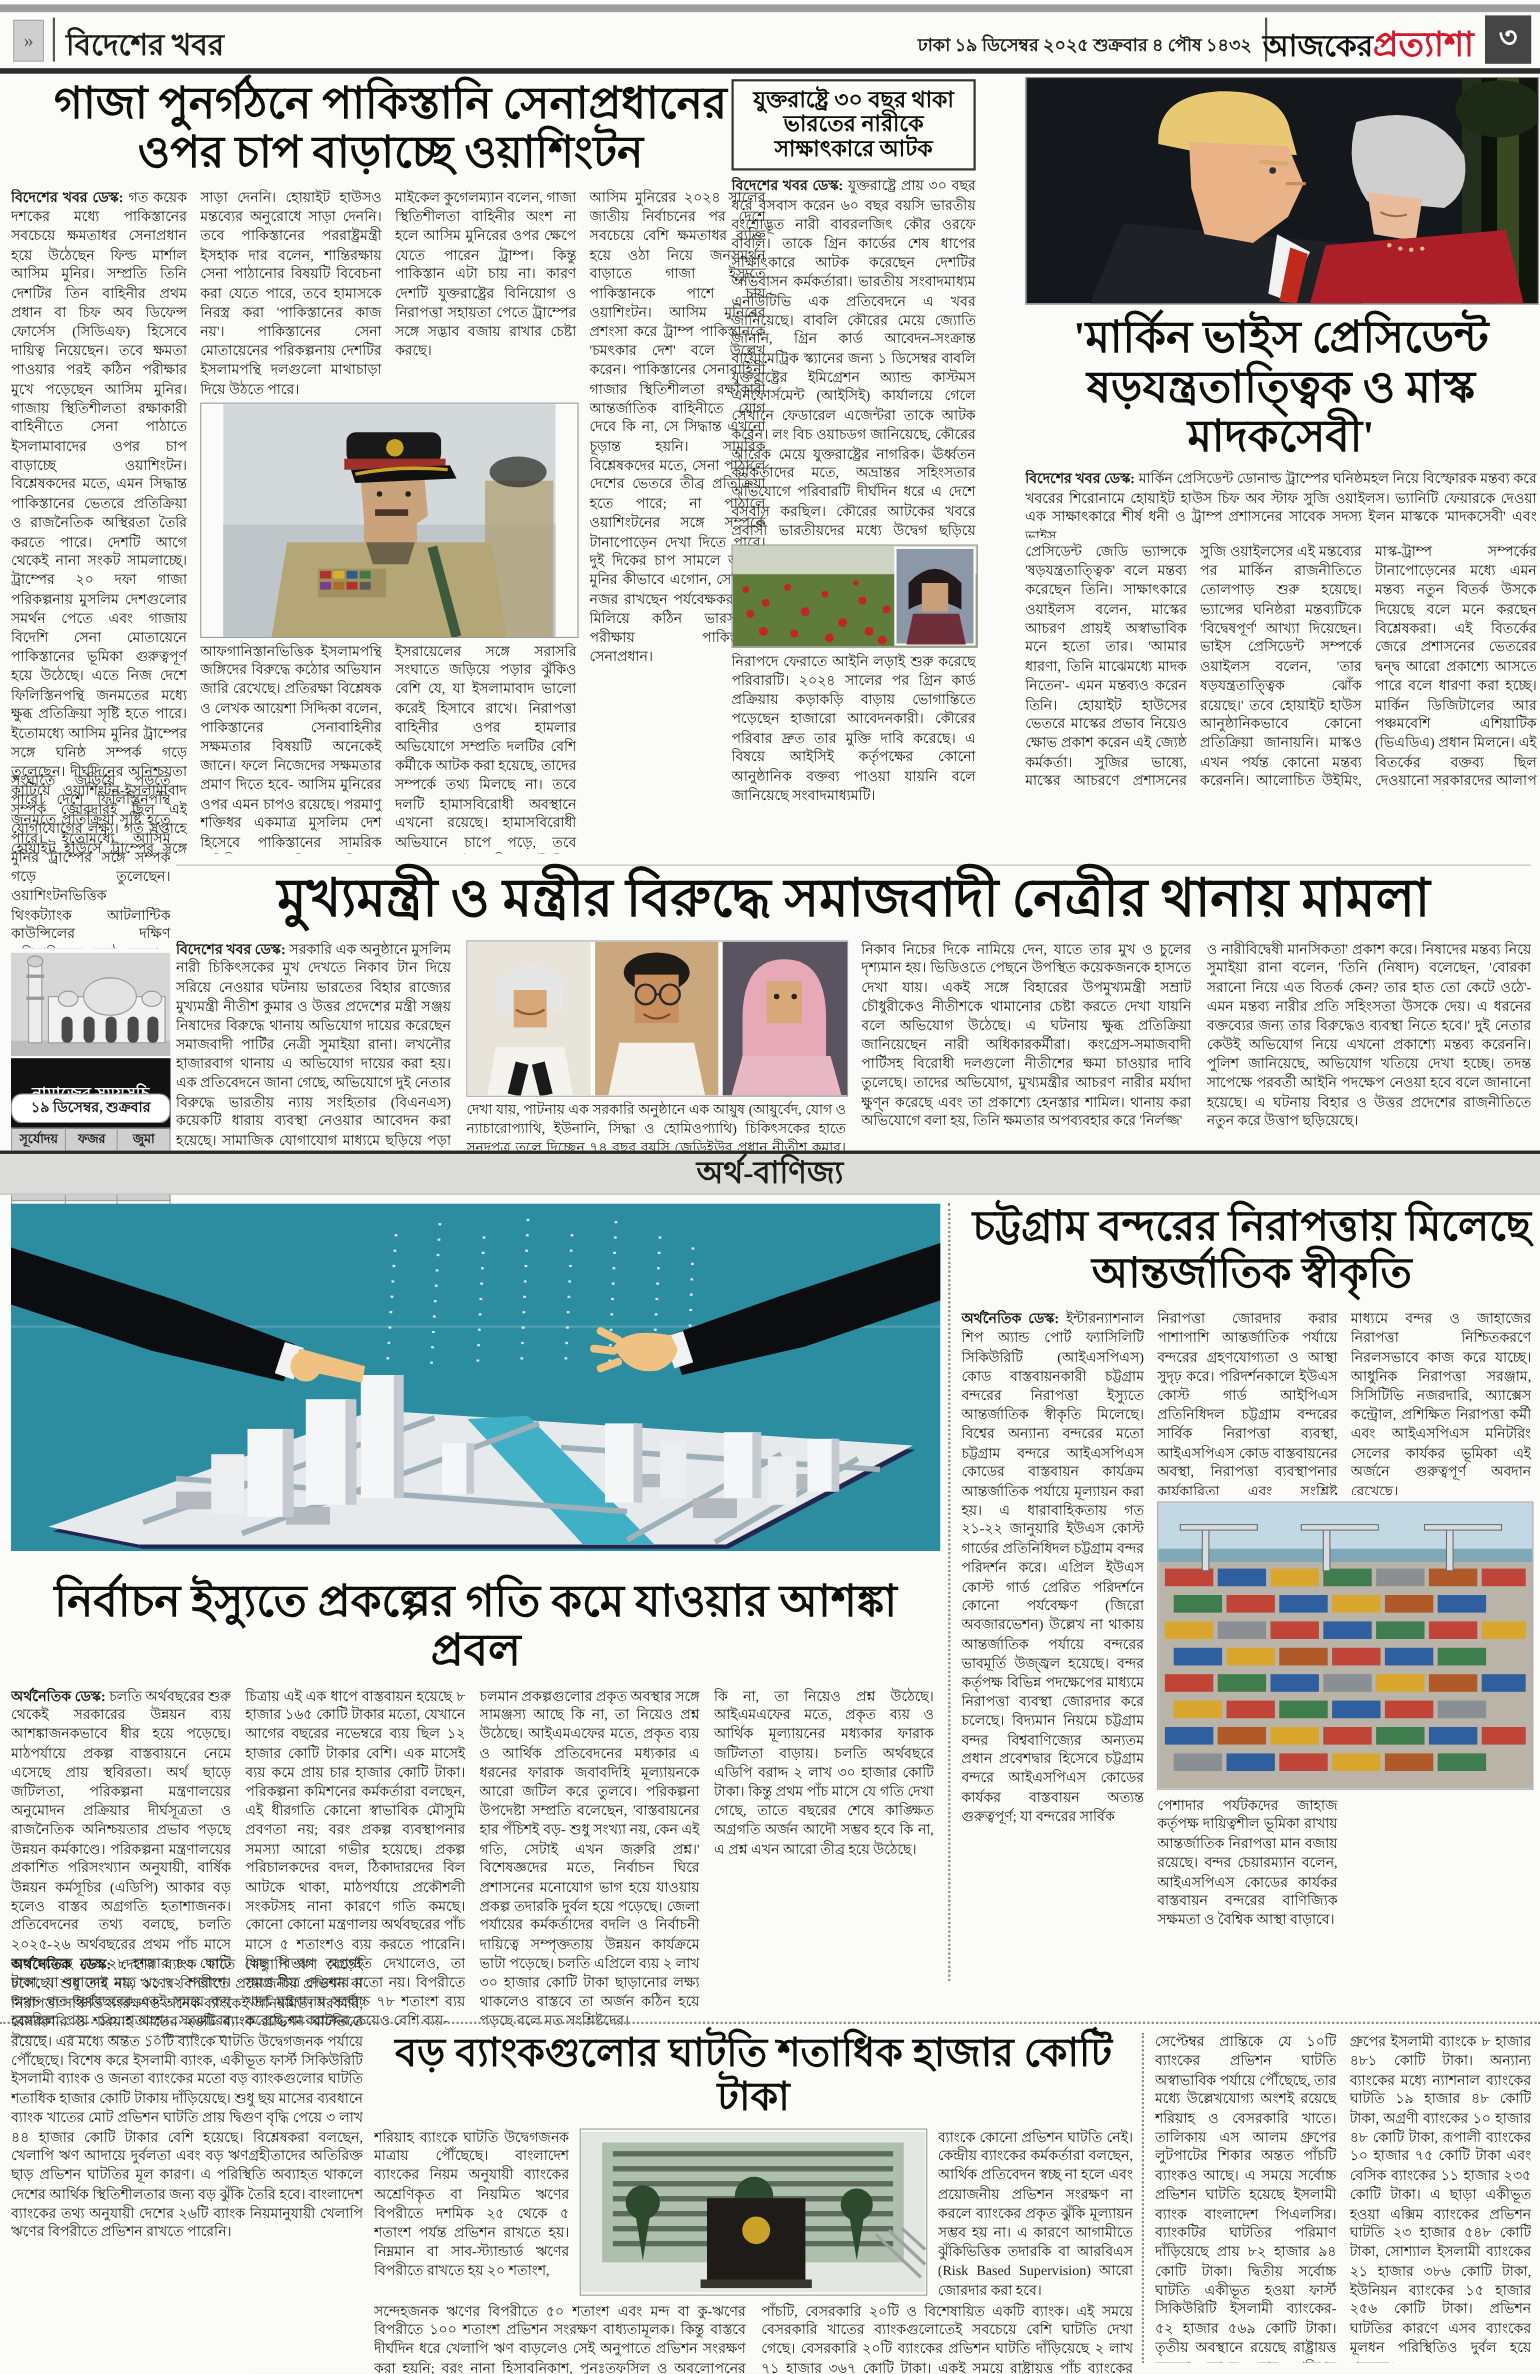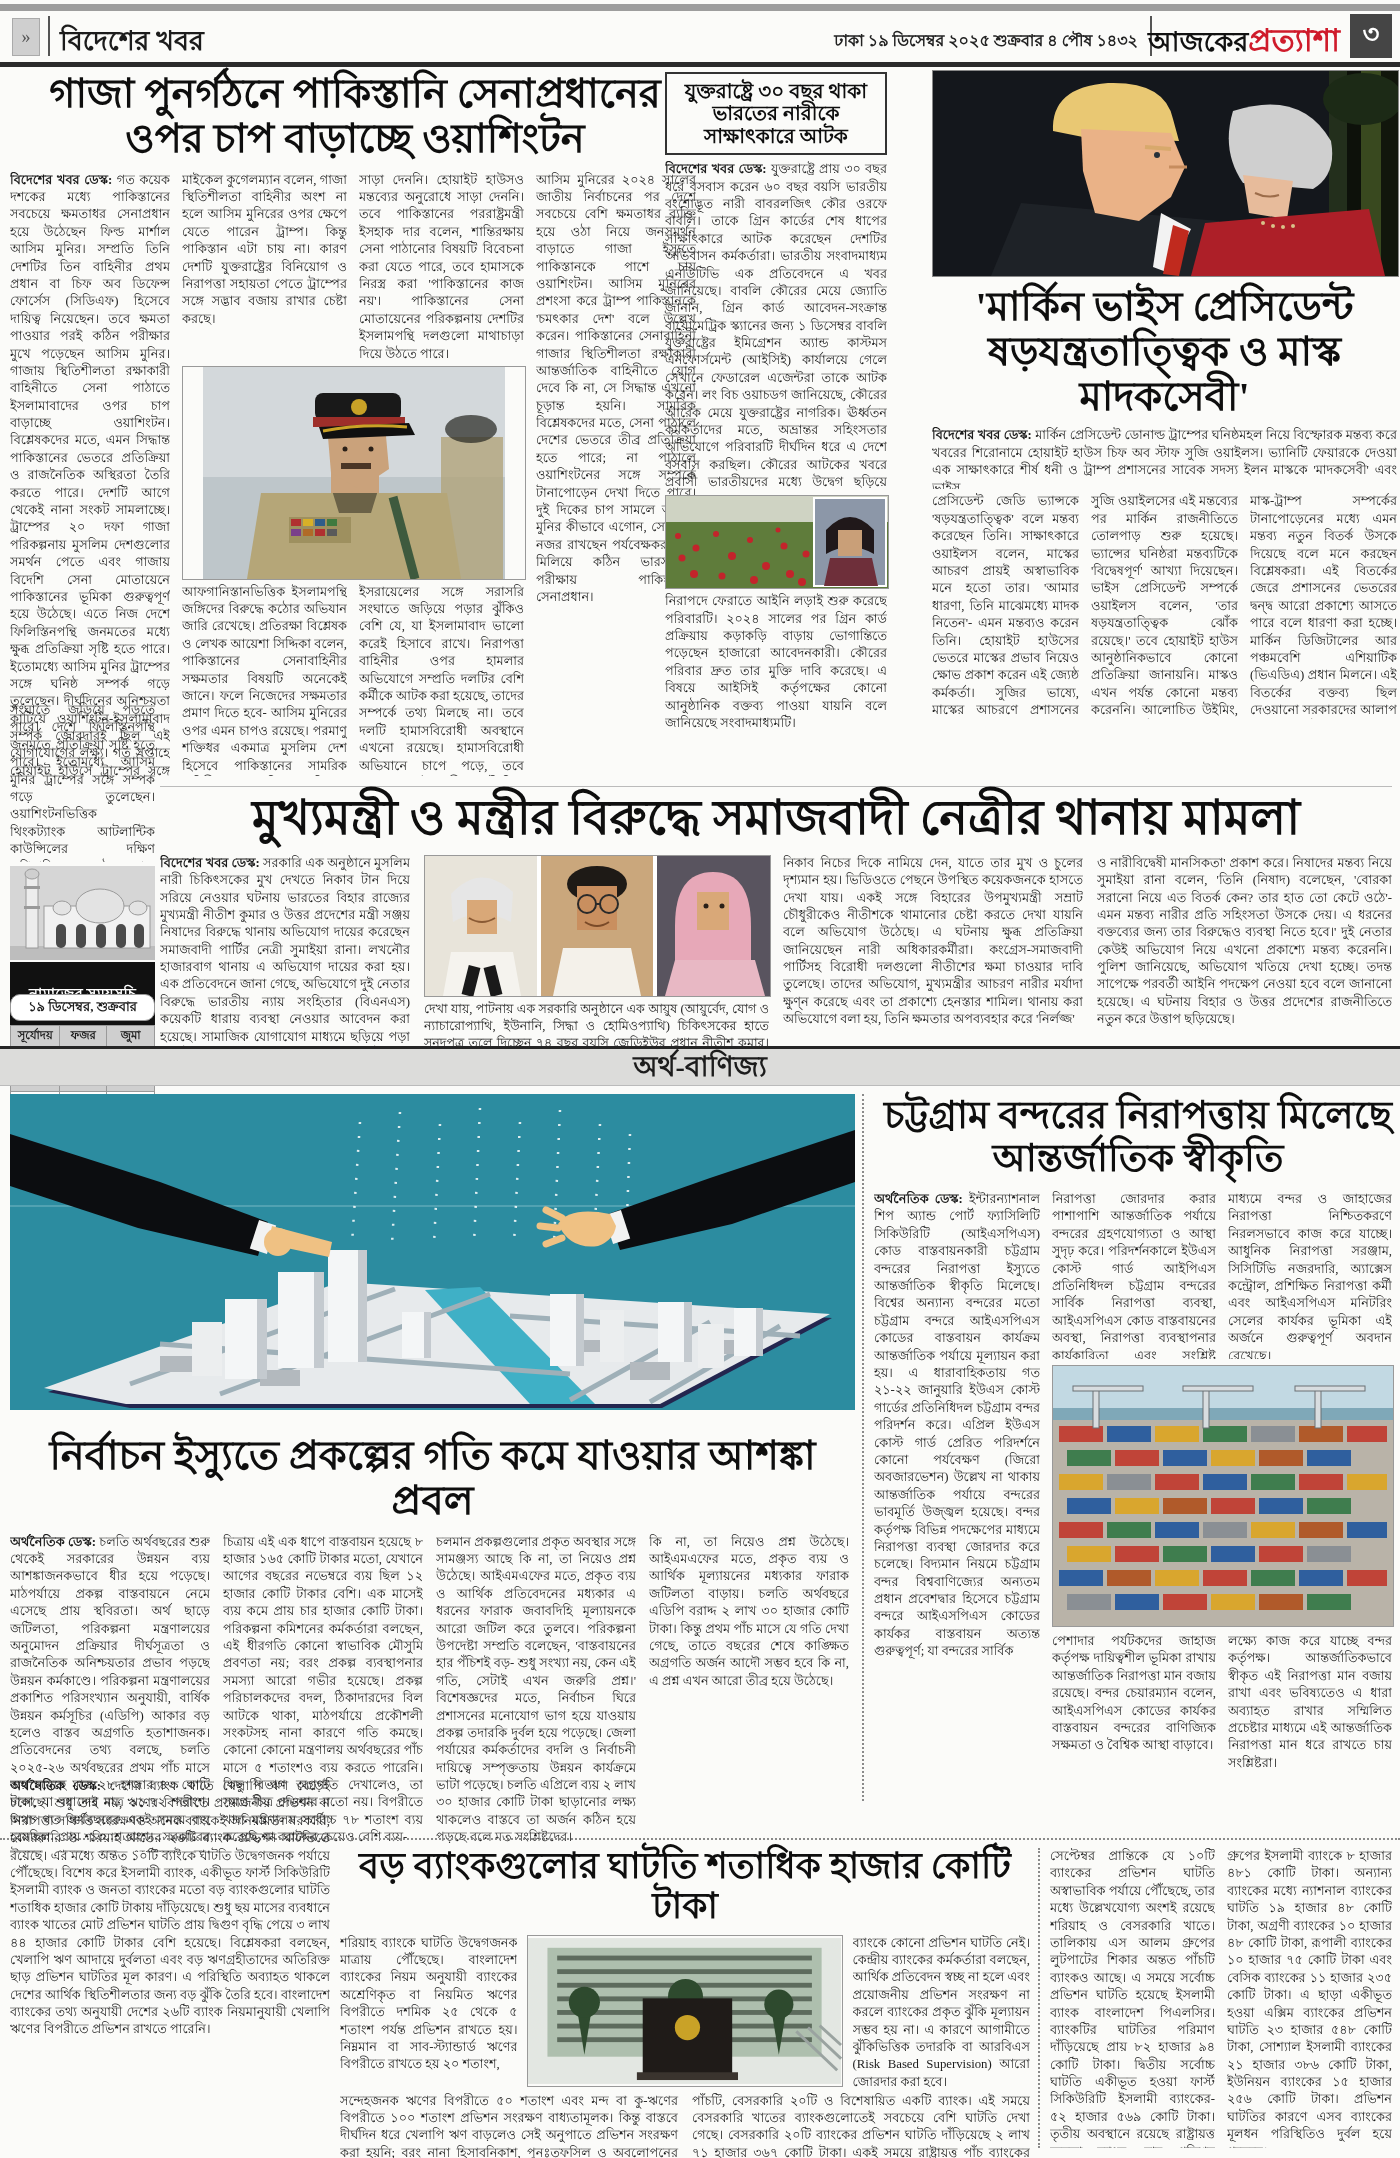--- a/index.html
+++ b/index.html
@@ -56,22 +56,22 @@
   <div class="mainrule"></div>
 
   <section class="abs" style="left:10px;top:72px;width:690px;">
     <h1 class="hl" style="font-size:40px;">গাজা পুনর্গঠনে পাকিস্তানি সেনাপ্রধানের ওপর চাপ বাড়াচ্ছে ওয়াশিংটন</h1>
     <div class="row" style="margin-top:10px;gap:12px;height:608px;">
       <div class="bt" style="width:160px;height:100%;">
         <b>বিদেশের খবর ডেস্ক:</b> <span>গত কয়েক দশকের মধ্যে পাকিস্তানের সবচেয়ে ক্ষমতাধর সেনাপ্রধান হয়ে উঠেছেন ফিল্ড মার্শাল আসিম মুনির। সম্প্রতি তিনি দেশটির তিন বাহিনীর প্রথম প্রধান বা চিফ অব ডিফেন্স ফোর্সেস (সিডিএফ) হিসেবে দায়িত্ব নিয়েছেন। তবে ক্ষমতা পাওয়ার পরই কঠিন পরীক্ষার মুখে পড়েছেন আসিম মুনির। গাজায় স্থিতিশীলতা রক্ষাকারী বাহিনীতে সেনা পাঠাতে ইসলামাবাদের ওপর চাপ বাড়াচ্ছে ওয়াশিংটন। বিশ্লেষকদের মতে, এমন সিদ্ধান্ত পাকিস্তানের ভেতরে প্রতিক্রিয়া ও রাজনৈতিক অস্থিরতা তৈরি করতে পারে। দেশটি আগে থেকেই নানা সংকট সামলাচ্ছে। ট্রাম্পের ২০ দফা গাজা পরিকল্পনায় মুসলিম দেশগুলোর সমর্থন পেতে এবং গাজায় বিদেশি সেনা মোতায়েনে পাকিস্তানের ভূমিকা গুরুত্বপূর্ণ হয়ে উঠেছে। এতে নিজ দেশে ফিলিস্তিনপন্থি জনমতের মধ্যে ক্ষুব্ধ প্রতিক্রিয়া সৃষ্টি হতে পারে। ইতোমধ্যে আসিম মুনির ট্রাম্পের সঙ্গে ঘনিষ্ঠ সম্পর্ক গড়ে তুলেছেন। দীর্ঘদিনের অনিশ্চয়তা কাটিয়ে ওয়াশিংটন-ইসলামাবাদ সম্পর্ক জোরদারই ছিল এই যোগাযোগের লক্ষ্য। গত সপ্তাহে হোয়াইট হাউসে ট্রাম্পের সঙ্গে মধ্যাহ্নভোজে অংশ নেন আসিম মুনির। এটি পাকিস্তানের কোনো সেনাপ্রধানের সঙ্গে মার্কিন প্রেসিডেন্টের এমন একান্ত সাক্ষাৎ।</span>
       </div>
       <div style="width:342px;">
         <div class="row" style="gap:12px;height:190px;">
+          <div class="bt" style="width:165px;height:100%;">সাড়া দেননি। হোয়াইট হাউসও মন্তব্যের অনুরোধে সাড়া দেননি। তবে পাকিস্তানের পররাষ্ট্রমন্ত্রী ইসহাক দার বলেন, শান্তিরক্ষায় সেনা পাঠানোর বিষয়টি বিবেচনা করা যেতে পারে, তবে হামাসকে নিরস্ত্র করা 'পাকিস্তানের কাজ নয়'। পাকিস্তানের সেনা মোতায়েনের পরিকল্পনায় দেশটির ইসলামপন্থি দলগুলো মাথাচাড়া দিয়ে উঠতে পারে।</div>
           <div class="bt" style="width:165px;height:100%;">মাইকেল কুগেলম্যান বলেন, গাজা স্থিতিশীলতা বাহিনীর অংশ না হলে আসিম মুনিরের ওপর ক্ষেপে যেতে পারেন ট্রাম্প। কিন্তু পাকিস্তান এটা চায় না। কারণ দেশটি যুক্তরাষ্ট্রের বিনিয়োগ ও নিরাপত্তা সহায়তা পেতে ট্রাম্পের সঙ্গে সদ্ভাব বজায় রাখার চেষ্টা করছে।</div>
-          <div class="bt" style="width:165px;height:100%;">সাড়া দেননি। হোয়াইট হাউসও মন্তব্যের অনুরোধে সাড়া দেননি। তবে পাকিস্তানের পররাষ্ট্রমন্ত্রী ইসহাক দার বলেন, শান্তিরক্ষায় সেনা পাঠানোর বিষয়টি বিবেচনা করা যেতে পারে, তবে হামাসকে নিরস্ত্র করা 'পাকিস্তানের কাজ নয়'। পাকিস্তানের সেনা মোতায়েনের পরিকল্পনায় দেশটির ইসলামপন্থি দলগুলো মাথাচাড়া দিয়ে উঠতে পারে।</div>
         </div>
         <svg width="342" height="212" viewBox="0 0 302 212" style="margin:4px 0;border:1px solid #999;">
           <rect width="302" height="212" fill="#d3d8db"></rect>
           <rect y="110" width="302" height="102" fill="#bec6ca"></rect>
           <rect x="238" y="70" width="62" height="142" fill="#b0a276" opacity="0.75"></rect>
           <ellipse cx="268" cy="62" rx="26" ry="14" fill="#23251f" opacity="0.7"></ellipse>
           <polygon points="58,126 244,126 258,212 44,212" fill="#b5a678"></polygon>
           <polygon points="128,120 176,120 168,146 136,146" fill="#6b6247"></polygon>
           <rect x="86" y="150" width="62" height="26" fill="#9e905f"></rect>
           <rect x="88" y="152" width="10" height="7" fill="#b03030"></rect>
@@ -407,21 +407,20 @@
             <rect x="40" y="22" width="6" height="40"></rect>
               <rect x="20" y="20" width="70" height="5"></rect>
             <rect x="150" y="22" width="6" height="40"></rect>
               <rect x="130" y="20" width="70" height="5"></rect>
             <rect x="262" y="22" width="6" height="40"></rect>
               <rect x="242" y="20" width="70" height="5"></rect>
           </g>
         </svg>
         <div class="row" style="gap:12px;height:168px;">
           <div class="bt" style="width:164px;height:100%;">পেশাদার পর্যটকদের জাহাজ কর্তৃপক্ষ দায়িত্বশীল ভূমিকা রাখায় আন্তর্জাতিক নিরাপত্তা মান বজায় রয়েছে। বন্দর চেয়ারম্যান বলেন, আইএসপিএস কোডের কার্যকর বাস্তবায়ন বন্দরের বাণিজ্যিক সক্ষমতা ও বৈশ্বিক আস্থা বাড়াবে।</div>
-          <div class="bt" style="width:164px;height:100%;">লক্ষ্যে কাজ করে যাচ্ছে বন্দর কর্তৃপক্ষ। আন্তর্জাতিকভাবে স্বীকৃত এই নিরাপত্তা মান বজায় রাখা এবং ভবিষ্যতেও এ ধারা অব্যাহত রাখার সম্মিলিত প্রচেষ্টার মাধ্যমে এই আন্তর্জাতিক নিরাপত্তা মান ধরে রাখতে চায় সংশ্লিষ্টরা।</div>
         </div>
       </div>
     </div>
   </section>
 
   <div class="abs dott" style="left:0;top:1838px;width:1400px;"></div>
 
   <div class="abs bt" style="left:10px;top:1758px;width:320px;height:300px;margin-top:20px;">
     <b>অর্থনৈতিক ডেস্ক:</b> <span>দেশের ব্যাংক খাতে খেলাপি ঋণ বেড়েই চলেছে। শুধু তাই নয়, ঋণের বিপরীতে প্রয়োজনীয় প্রভিশন বা নিরাপত্তা সঞ্চিতি সংরক্ষণও অনেক ব্যাংকেই অনিয়মিত। সরকারি, বেসরকারি ও শরিয়াহ খাতের ২৬টি ব্যাংক প্রভিশন ঘাটতিতে রয়েছে। এর মধ্যে অন্তত ১০টি ব্যাংকে ঘাটতি উদ্বেগজনক পর্যায়ে পৌঁছেছে। বিশেষ করে ইসলামী ব্যাংক, একীভূত ফার্স্ট সিকিউরিটি ইসলামী ব্যাংক ও জনতা ব্যাংকের মতো বড় ব্যাংকগুলোর ঘাটতি শতাধিক হাজার কোটি টাকায় দাঁড়িয়েছে। শুধু ছয় মাসের ব্যবধানে ব্যাংক খাতের মোট প্রভিশন ঘাটতি প্রায় দ্বিগুণ বৃদ্ধি পেয়ে ৩ লাখ ৪৪ হাজার কোটি টাকার বেশি হয়েছে। বিশ্লেষকরা বলছেন, খেলাপি ঋণ আদায়ে দুর্বলতা এবং বড় ঋণগ্রহীতাদের অতিরিক্ত ছাড় প্রভিশন ঘাটতির মূল কারণ। এ পরিস্থিতি অব্যাহত থাকলে দেশের আর্থিক স্থিতিশীলতার জন্য বড় ঝুঁকি তৈরি হবে। বাংলাদেশ ব্যাংকের তথ্য অনুযায়ী দেশের ২৬টি ব্যাংক নিয়মানুযায়ী খেলাপি ঋণের বিপরীতে প্রভিশন রাখতে পারেনি।</span>
   </div>

